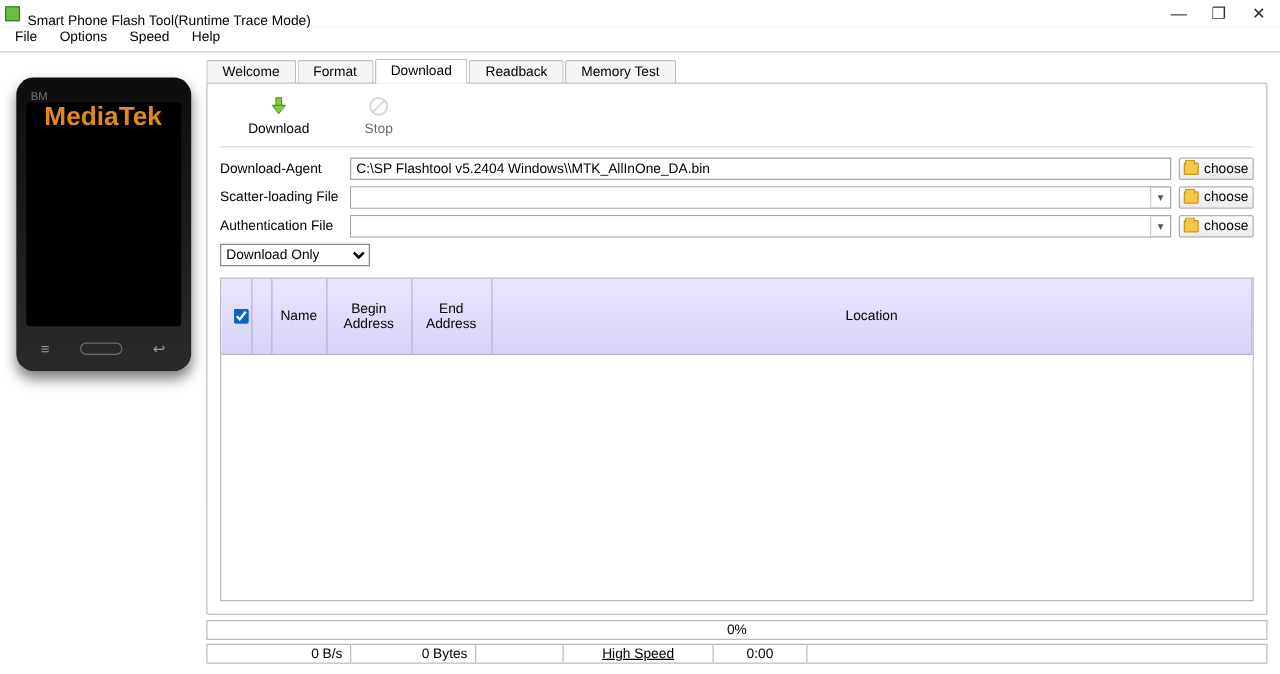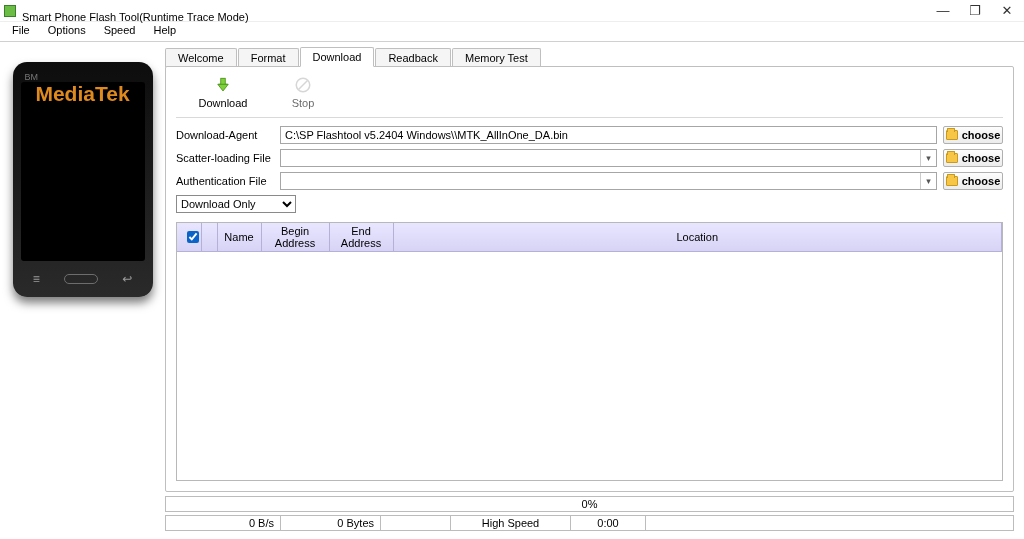--- a/index.html
+++ b/index.html
@@ -175,21 +175,20 @@
     height: 18px;
     border: 1px solid #b0b0b0;
     background: linear-gradient(#fdfdfd,#ececec);
     display: flex;
     align-items: center;
     justify-content: center;
     gap: 4px;
     cursor: pointer;
     font-size:11px;
     border-radius:2px;
-    font-weight:bold;
   }
   .choose-btn .folder-icon {
     width: 12px; height: 10px;
     background: #f7c646;
     border: 1px solid #c89a1d;
     border-radius:1px;
     position:relative;
   }
   .choose-btn .folder-icon:before{
     content:"";
@@ -216,21 +215,21 @@
     flex-direction: column;
     background: #fff;
     overflow:hidden;
   }
   .grid thead th {
     background: linear-gradient(#e8e6ff,#d7d3f5);
     border-right: 1px solid #b4b0d8;
     border-bottom: 1px solid #b4b0d8;
     font-weight: normal;
     font-size: 11px;
-    padding: 2px 6px;
+    padding: 18px 6px;
     text-align: center;
     height:16px;
   }
   .grid table { border-collapse: collapse; width: 100%; table-layout:fixed;}
   .grid thead th.chk { width:24px; }
   .grid thead th.empty { width:16px;}
   .grid thead th.name { width:44px; }
   .grid thead th.beg { width:68px; }
   .grid thead th.end { width:64px; }
   .grid thead th.loc { }
@@ -264,21 +263,21 @@
     border-right: 1px solid #bcbcbc;
     display: flex;
     align-items: center;
     justify-content: flex-end;
     padding: 0 6px;
     height:100%;
   }
   .status-outer .cell.c1 { width: 115px; }
   .status-outer .cell.c2 { width: 100px; justify-content:flex-end;}
   .status-outer .cell.c3 { width: 70px; }
-  .status-outer .cell.c4 { width: 120px; justify-content:center;}
+  .status-outer .cell.c4 { width: 120px; justify-content:center;text-decoration:underline;}
   .status-outer .cell.c5 { width: 75px; justify-content:center;}
   .status-outer .cell.c6 { flex:1; border-right:none;}
   
   .arrow-down {
     width:18px; height:18px;
   }
 </style>
 </head>
 <body>
 

